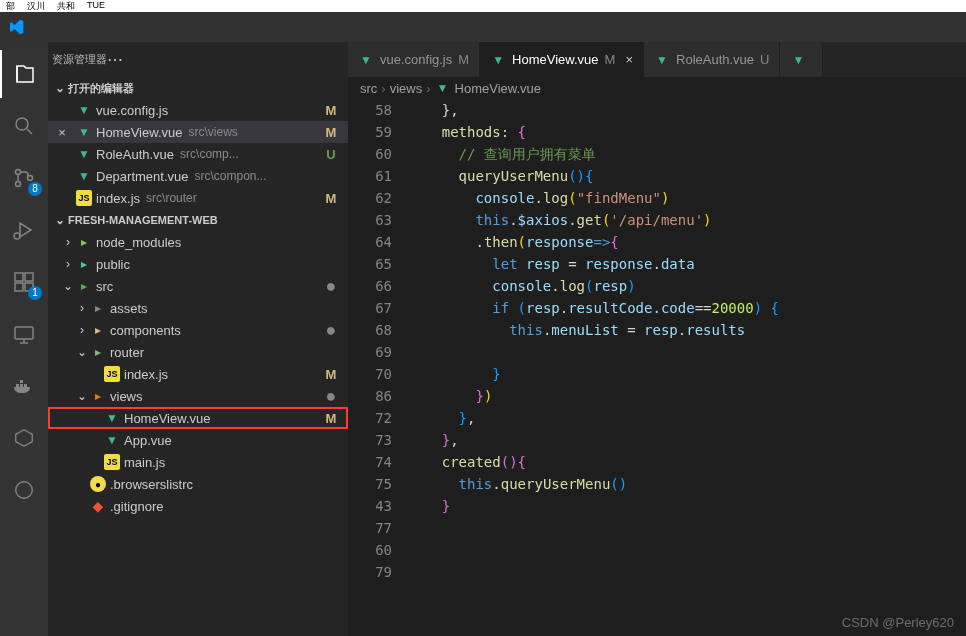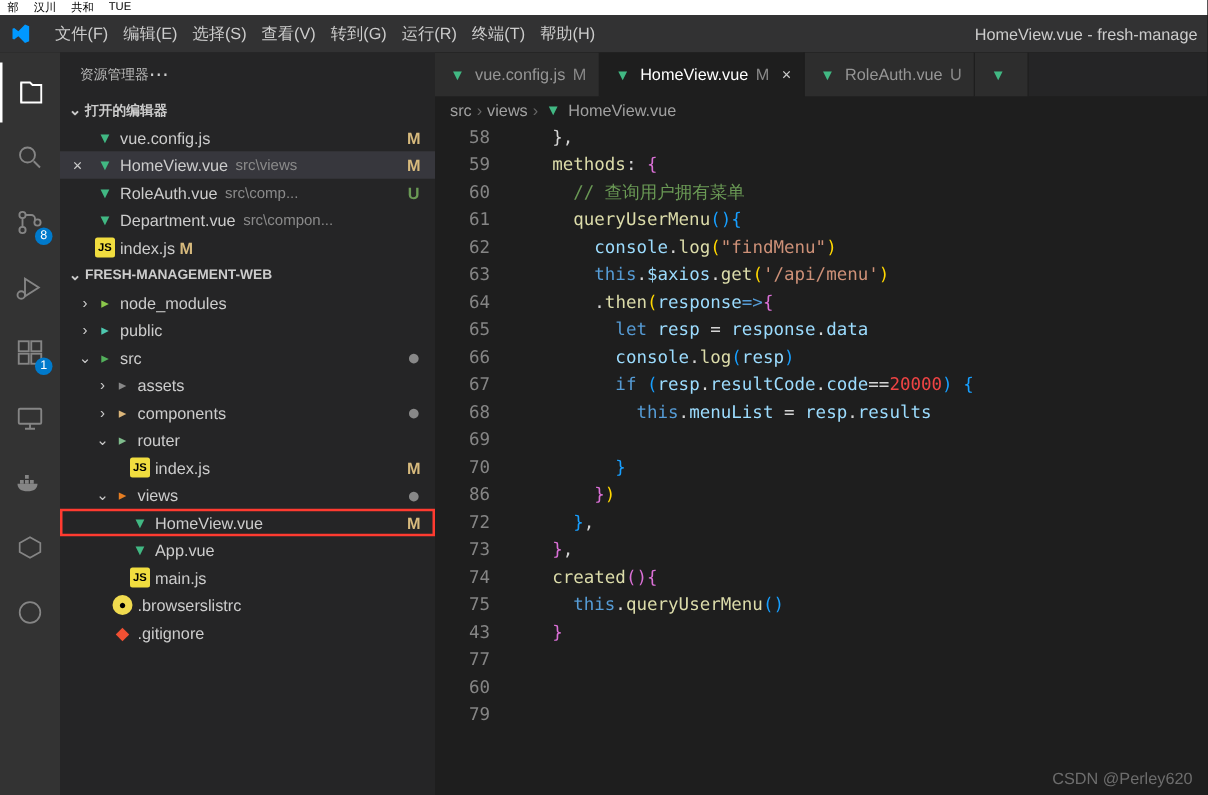--- a/index.html
+++ b/index.html
@@ -39,21 +39,21 @@
   background: #007acc; color: #fff; font-size: 10px;
   border-radius: 8px; padding: 0 4px; min-width: 14px;
   text-align: center; line-height: 14px;
 }
 
 .sidebar {
   width: 300px; background: #252526; display: flex; flex-direction: column; overflow: hidden;
 }
 .sidebar-header {
   height: 35px; display: flex; align-items: center;
-  padding: 0 16px; color: #bbbbbb; font-size: 11px;
+  padding: 0 4px; color: #bbbbbb; font-size: 11px;
 }
 .sidebar-header .dots { color: #ccc; cursor: pointer; font-size: 16px; }
 .section-hdr {
   height: 22px; display: flex; align-items: center;
   padding: 0 4px; font-size: 11px; font-weight: bold;
   color: #cccccc; cursor: pointer;
 }
 .section-hdr .chev { width: 16px; text-align: center; font-size: 12px; }
 .open-editors .row, .filetree .row {
   height: 22px; display: flex; align-items: center;
@@ -105,21 +105,21 @@
 .code-area { flex: 1; display: flex; font-family: Consolas, monospace; font-size: 14px; line-height: 22px; overflow: hidden; position: relative; }
 .gutter { width: 60px; text-align: right; color: #858585; padding-right: 16px; user-select: none; }
 .gutter .gl { height: 22px; }
 .code { flex: 1; white-space: pre; position: relative; }
 .code .cl { height: 22px; }
 .tok-kw { color: #569cd6; }
 .tok-fn { color: #dcdcaa; }
 .tok-var { color: #9cdcfe; }
 .tok-str { color: #ce9178; }
 .tok-cmt { color: #6a9955; }
-.tok-num { color: #ef4444; }
+.tok-num { color: #bef264; }
 .tok-this { color: #569cd6; }
 .tok-pun { color: #d4d4d4; }
 .tok-bracket-y { color: #ffd700; }
 .tok-bracket-p { color: #da70d6; }
 .tok-bracket-b { color: #179fff; }
 .annotation {
   position: absolute; color: #ff3b30; font-size: 28px;
   font-weight: bold; font-family: "Microsoft YaHei", sans-serif;
 }
 .watermark {
@@ -134,32 +134,21 @@
   <span>部</span>
     <span>汉川</span>
     <span>共和</span>
     <span>TUE</span>
 </div>
 
 <div class="titlebar" style="margin-top:12px">
   <svg class="vscode-icon" viewBox="0 0 24 24">
       <path fill="#0098ff" d="M23 3l-5-2-8 8-5-4-2 1v12l2 1 5-4 8 8 5-2z"></path>
     </svg>
-  <div id="menubar" style="display: flex;">
-      <span class="menu-item">文件(F)</span>
-      <span class="menu-item">编辑(E)</span>
-      <span class="menu-item">选择(S)</span>
-      <span class="menu-item">查看(V)</span>
-      <span class="menu-item">转到(G)</span>
-      <span class="menu-item">运行(R)</span>
-      <span class="menu-item">终端(T)</span>
-      <span class="menu-item">帮助(H)</span>
-    </div>
   <div class="spacer"></div>
-  <div class="wintitle">HomeView.vue - fresh-manage</div>
 </div>
 
 <div class="main">
   <div class="activitybar">
     <div class="ab-item active">
         <svg width="24" height="24" viewBox="0 0 24 24" fill="none" stroke="currentColor" stroke-width="1.5">
           <path d="M4 4h7l2 2h7v14H4z"></path>
           <path d="M4 4v16"></path>
         </svg>
       </div>
@@ -250,20 +239,21 @@
           <span class="git-status u">U</span>
         </div>
         <div class="row">
           <span class="icon vue">▼</span>
           <span class="fname">Department.vue</span>
           <span class="fpath">src\compon...</span>
         </div>
         <div class="row">
           <span class="icon js">JS</span>
           <span class="fname">index.js</span>
+          <span class="fpath">src\router</span>
           <span class="git-status m">M</span>
         </div>
       </div>
     <div class="section-hdr">
       <span class="chev">⌄</span>
       <span>FRESH-MANAGEMENT-WEB</span>
     </div>
     <div class="filetree" id="filetree">
         <div class="row">
           <span class="indent" style="width: 12px;"></span>

